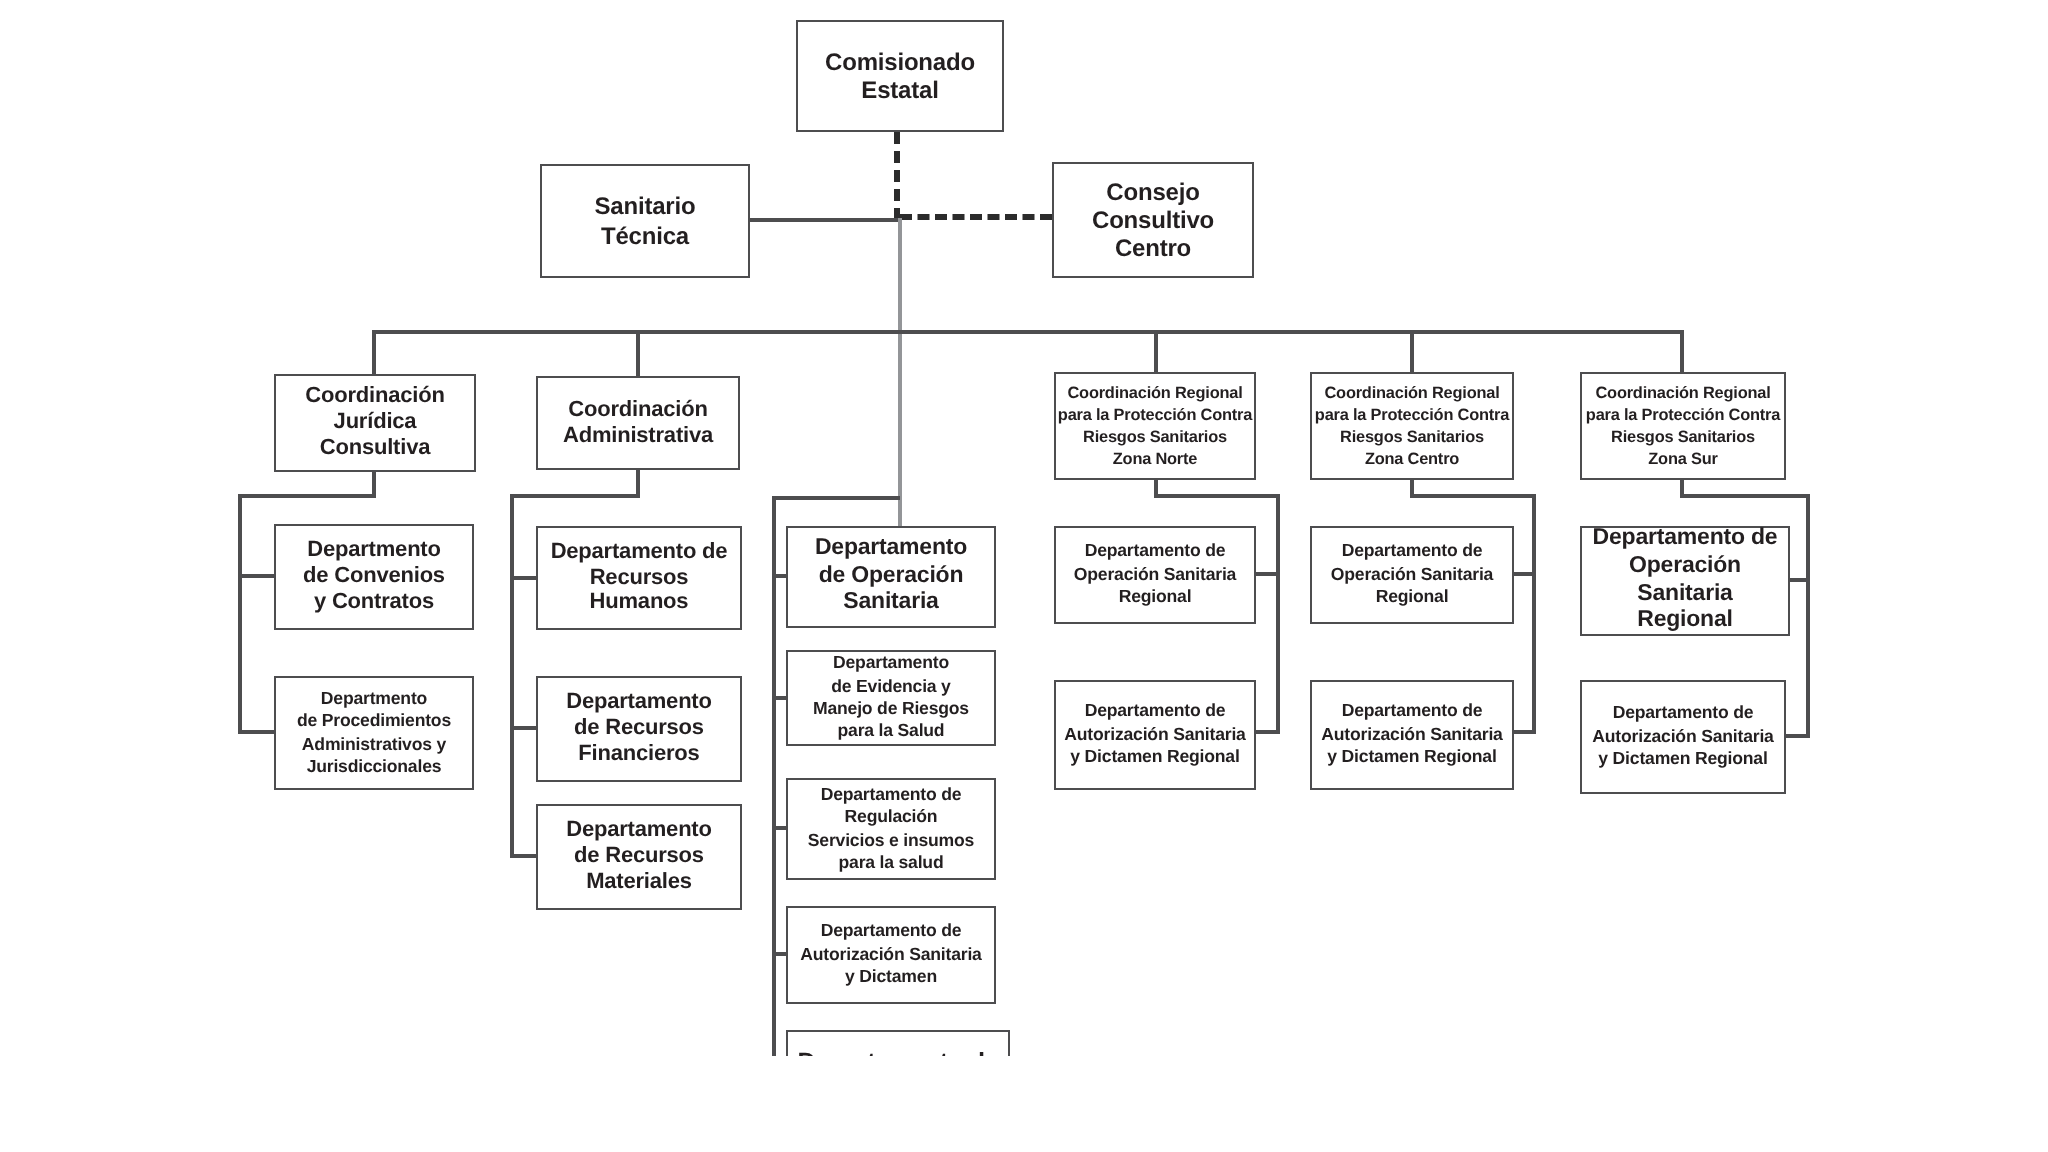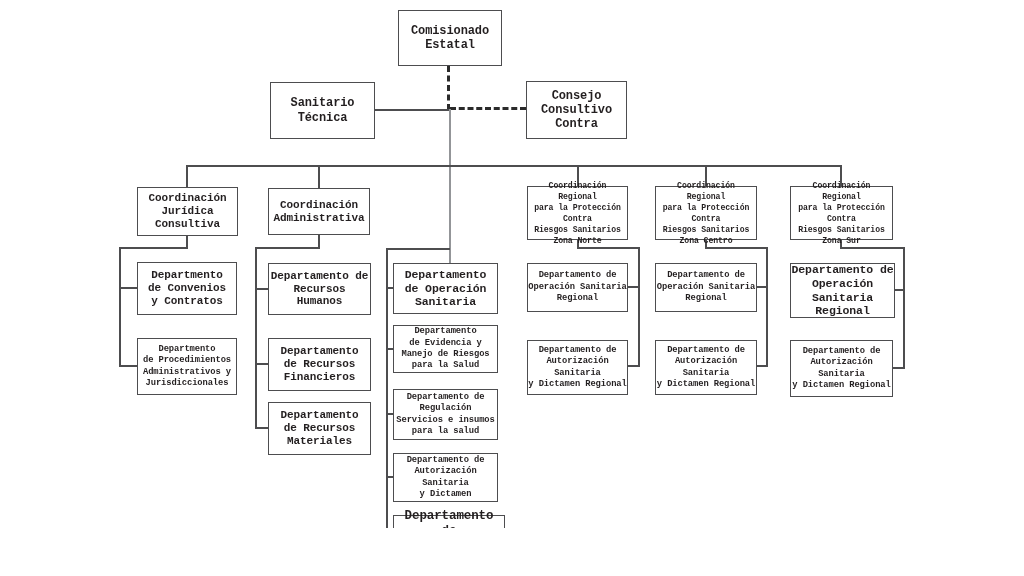--- a/index.html
+++ b/index.html
@@ -1,18 +1,18 @@
 <!DOCTYPE html>
 <html><head>
 <meta charset="utf-8">
 <style>
   html,body{margin:0;padding:0;background:#ffffff;}
   #canvas{
     position:relative;width:1024px;height:528px;background:#ffffff;
-    font-family:Liberation Mono, monospace;color:#231f20;
+    font-family:Liberation Sans, sans-serif;color:#231f20;
     overflow:hidden;
   }
   .node{
     position:absolute;box-sizing:border-box;border:1.5px solid #4d4d4f;
     background:#ffffff;display:flex;align-items:center;justify-content:center;
     text-align:center;white-space:pre-line;font-weight:700;
     line-height:1.18;letter-spacing:-0.1px;z-index:2;
   }
   .fs12{font-size:12px;}
   .fs11{font-size:11px;}
@@ -82,21 +82,21 @@
   <div class="vl" style="left:903px;top:247px;height:122px;"></div>
   <div class="hl" style="left:894px;top:289px;width:11px;"></div>
   <div class="hl" style="left:893px;top:367px;width:12px;"></div>
 
   <div class="node fs12" style="left:398px;top:10px;width:104px;height:56px;">Comisionado
 Estatal</div>
   <div class="node fs12" style="left:270px;top:82px;width:105px;height:57px;">Sanitario
 Técnica</div>
   <div class="node fs12" style="left:526px;top:81px;width:101px;height:58px;">Consejo
 Consultivo
-Contra</div>
+Centro</div>
 
   <div class="node fs11" style="left:137px;top:187px;width:101px;height:49px;">Coordinación
 Jurídica
 Consultiva</div>
   <div class="node fs11" style="left:268px;top:188px;width:102px;height:47px;">Coordinación
 Administrativa</div>
   <div class="node fs8" style="left:527px;top:186px;width:101px;height:54px;">Coordinación Regional
 para la Protección Contra
 Riesgos Sanitarios
 Zona Norte</div>

